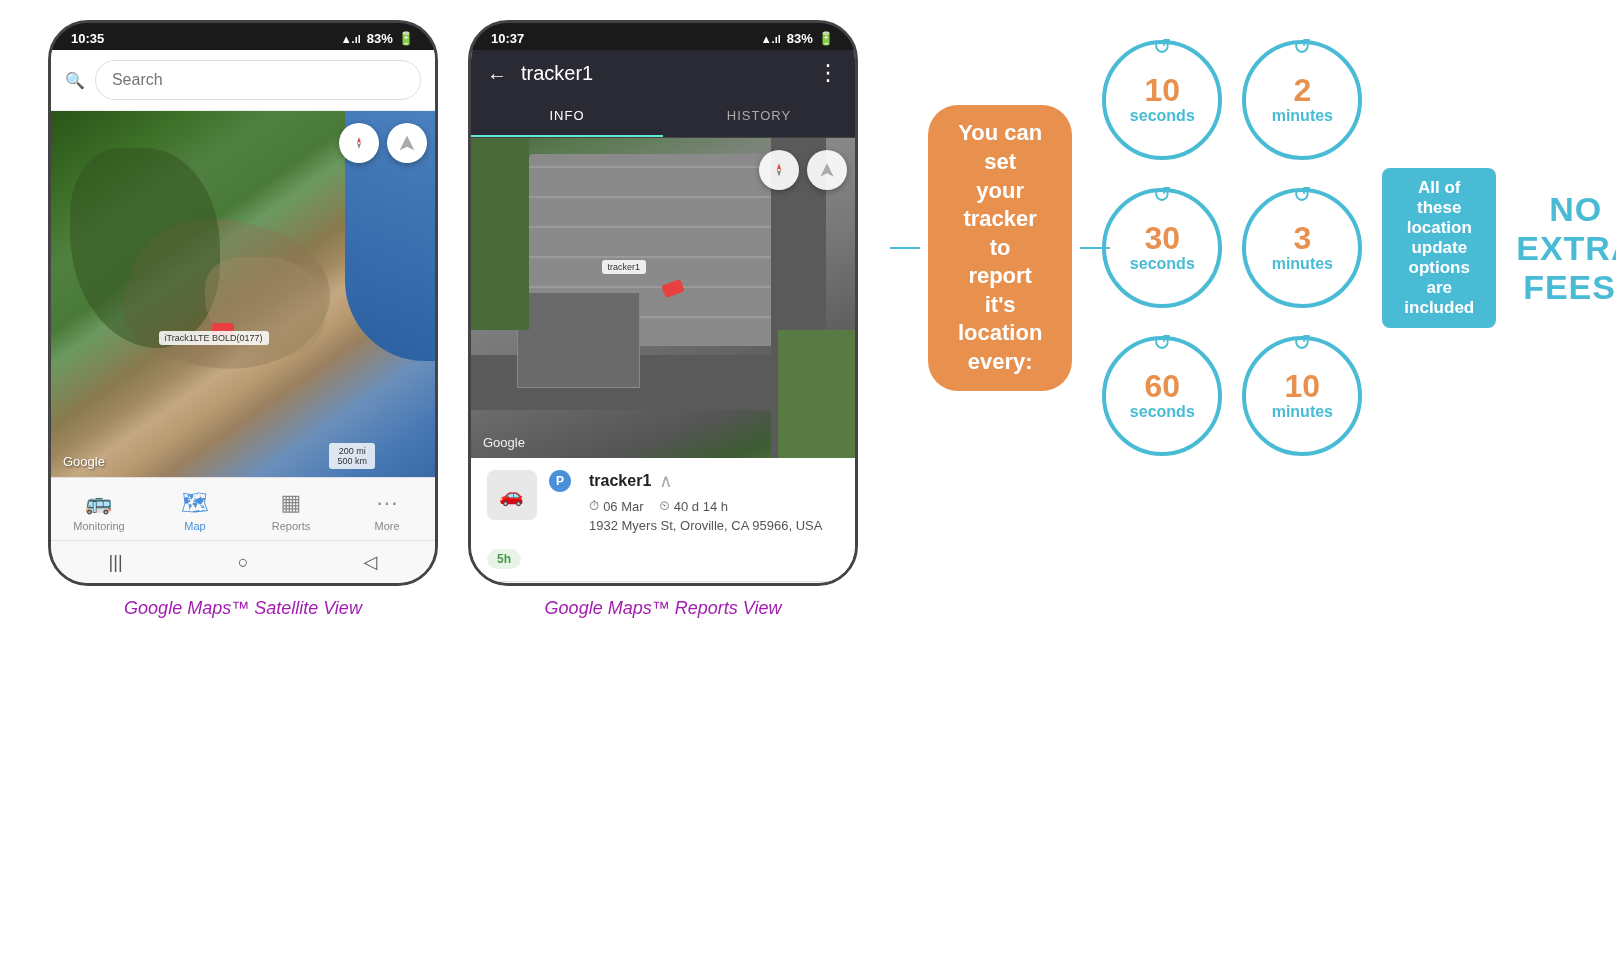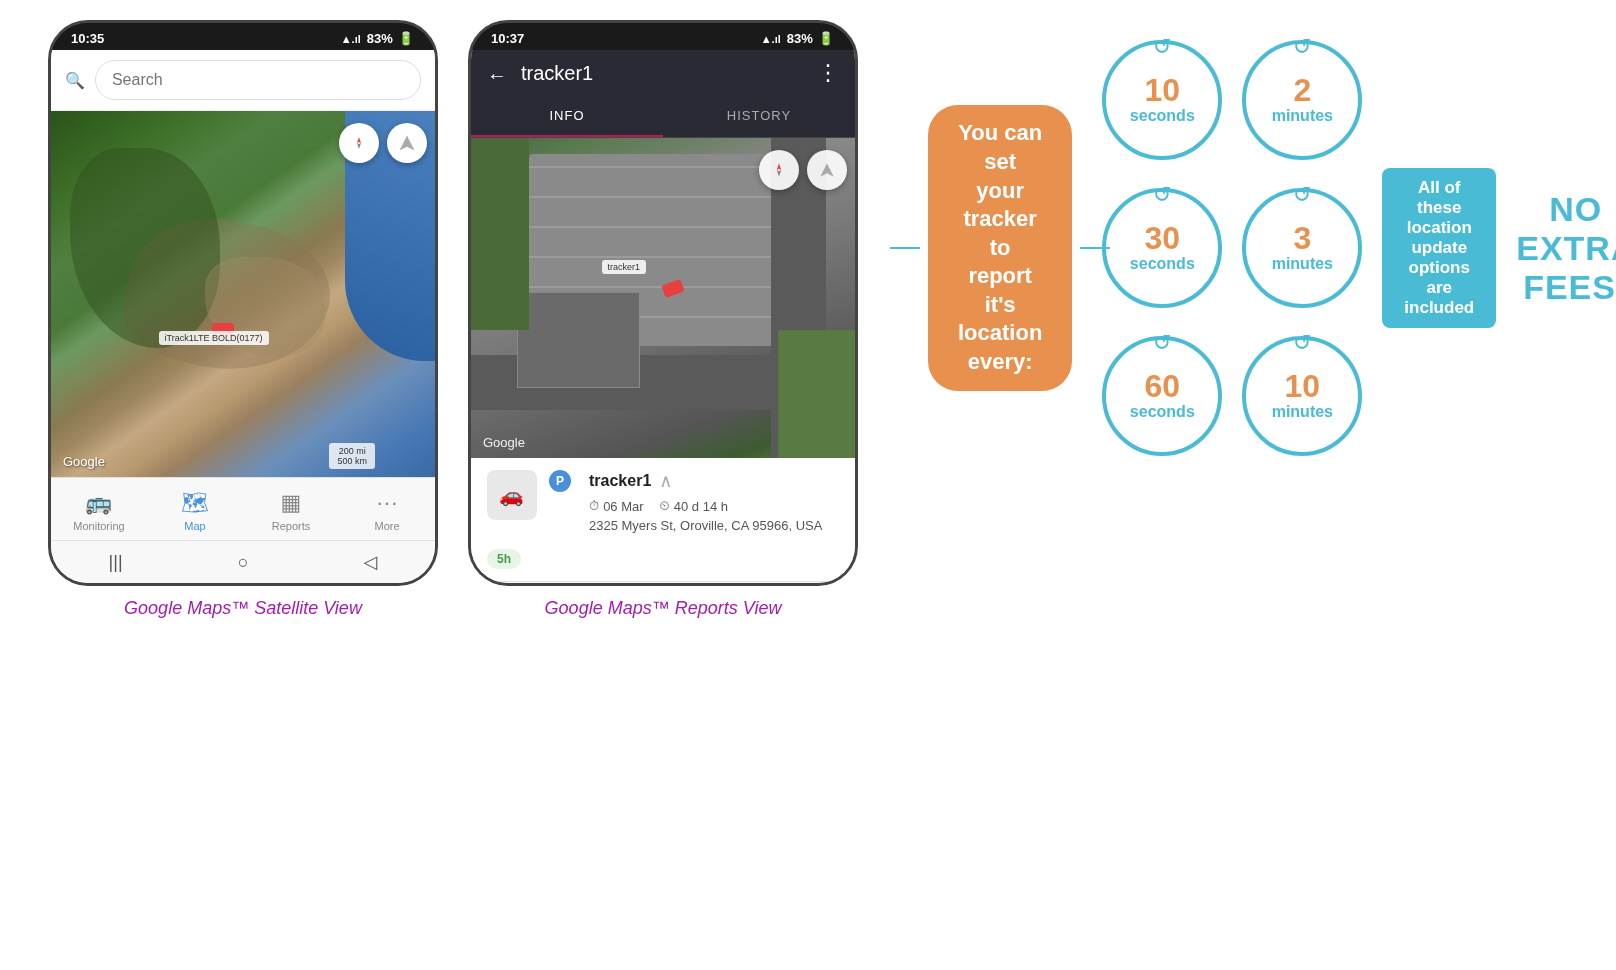--- a/index.html
+++ b/index.html
@@ -215,21 +215,21 @@
       text-align: center;
       padding: 12px 0;
       color: #aaa;
       font-size: 13px;
       font-weight: 500;
       letter-spacing: 1px;
     }
 
     .tab.active {
       color: #fff;
-      border-bottom: 2px solid #be185d;
+      border-bottom: 2px solid #5eead4;
     }
 
     .aerial-map {
       height: 320px;
       background: linear-gradient(160deg, #4a6741 0%, #5a7a50 10%, #888 30%, #777 50%, #666 65%, #555 80%, #3d5c32 90%, #6b7a44 100%);
       position: relative;
       flex-shrink: 0;
       overflow: hidden;
     }
 
@@ -635,21 +635,21 @@
             <div class="tracker-dates">
               <div class="date-item">
                 <span>⏱</span>
                 <span>06 Mar</span>
               </div>
               <div class="date-item">
                 <span>⏲</span>
                 <span>40 d 14 h</span>
               </div>
             </div>
-            <div class="tracker-address">2325 Myers St, Oroville, CA 95966, USA</div>
+            <div class="tracker-address">1932 Myers St, Oroville, CA 95966, USA</div>
           </div>
         </div>
         <div class="badge-5h">5h</div>
       </div>
 
       <div class="android-bar">
         <span class="android-btn">|||</span>
         <span class="android-btn">○</span>
         <span class="android-btn">◁</span>
       </div>

